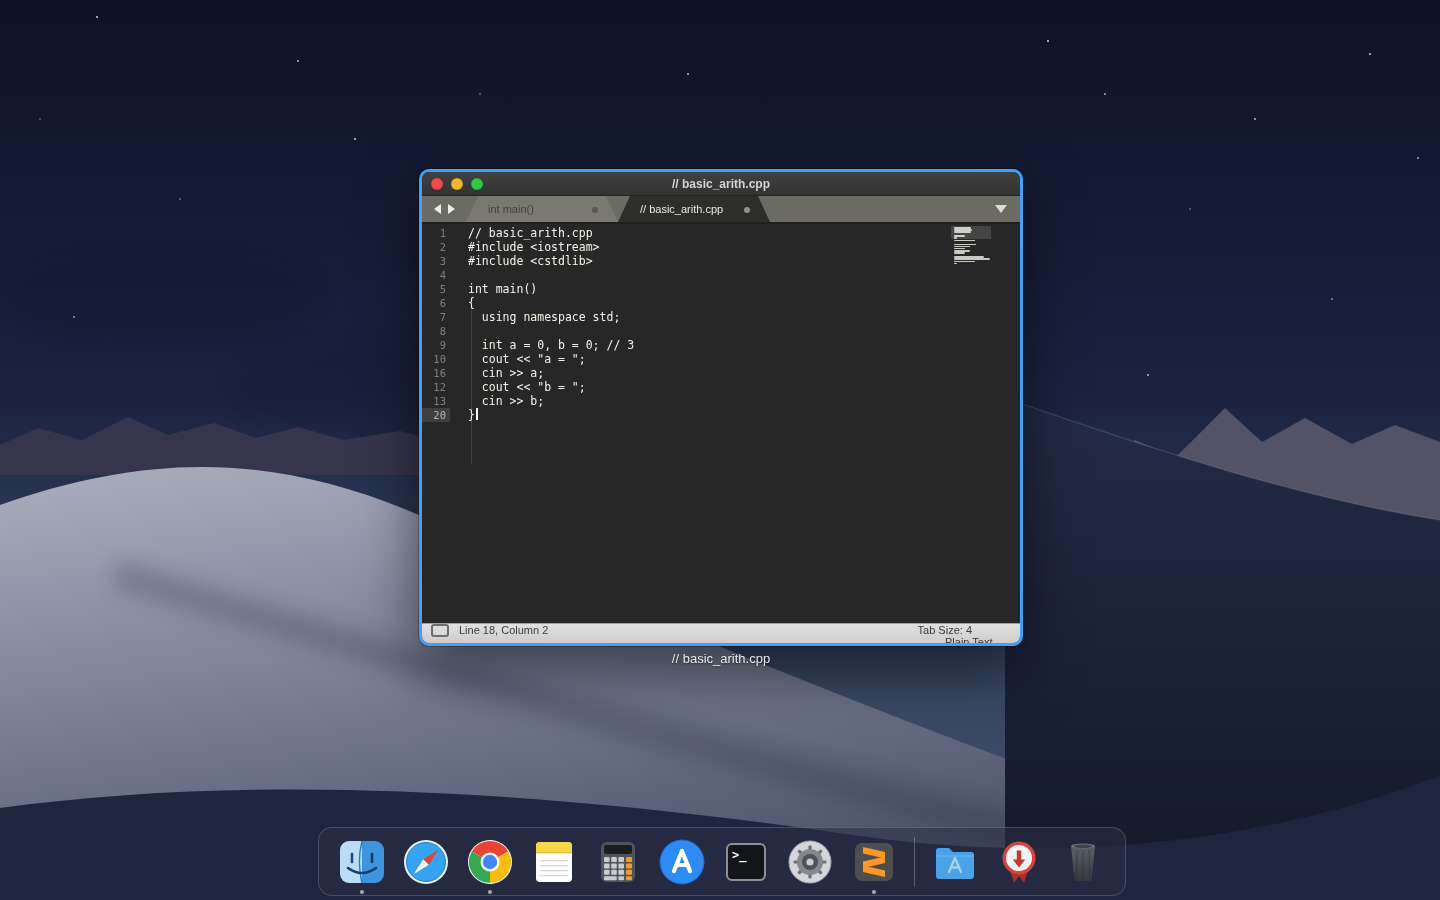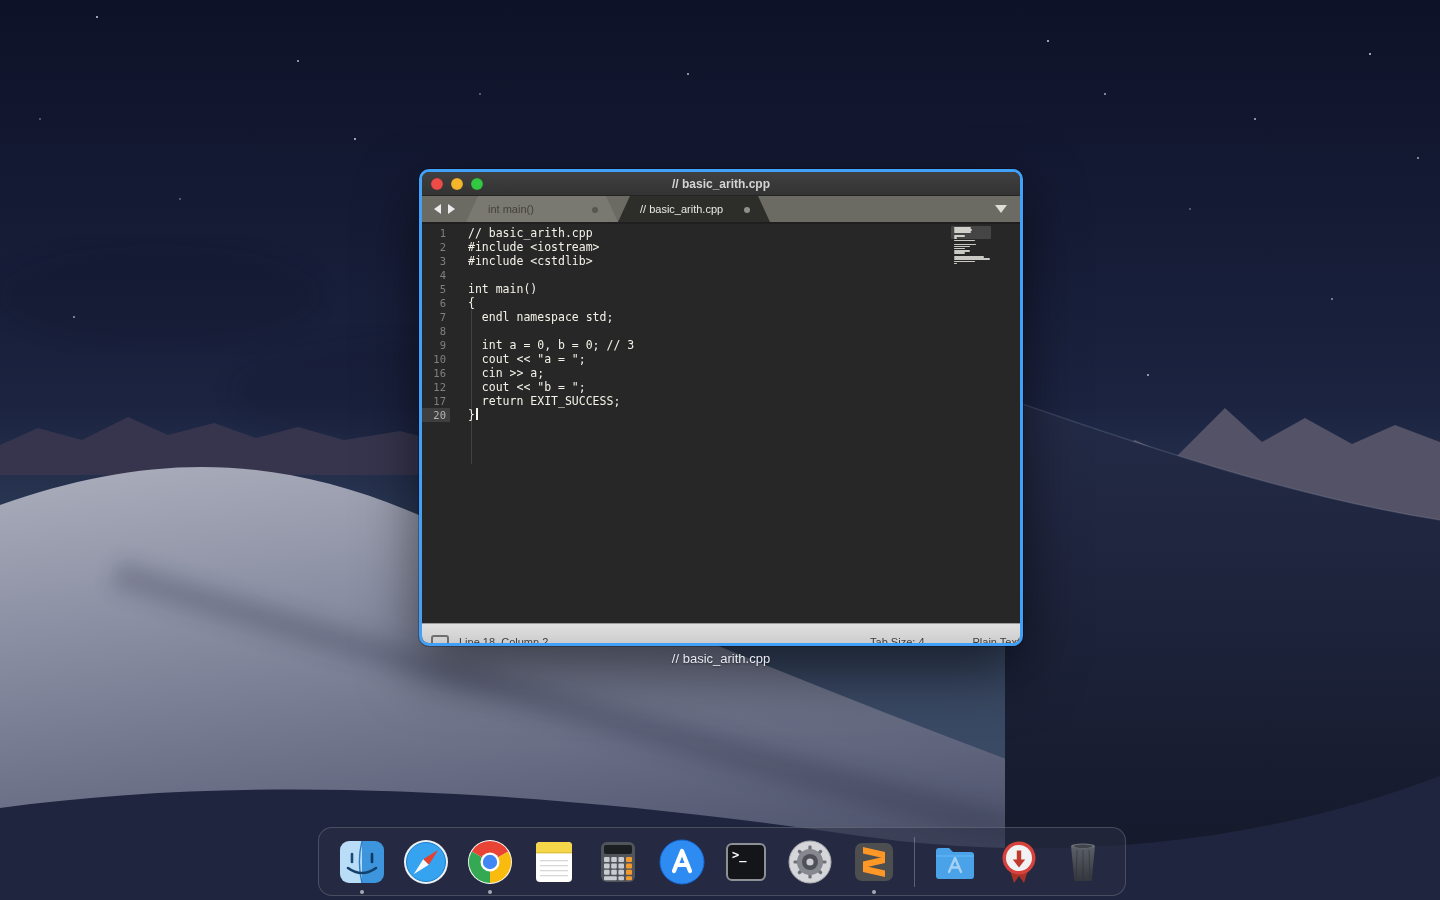--- a/index.html
+++ b/index.html
@@ -50,25 +50,25 @@
   .cursor{display:inline-block;width:2px;height:12px;background:#f8f8f2;vertical-align:-2px;margin-left:1px;}
   #indent-guide{position:absolute;left:49px;top:86px;height:154px;width:0;
     border-left:1px solid rgba(255,255,255,.13);}
   #minimap{position:absolute;right:16px;top:3px;width:50px;}
   #minimap-viewport{position:absolute;left:-3px;top:-1px;width:40px;height:13px;
     background:rgba(255,255,255,.14);border-radius:1px;}
   .mini-line{height:1.5px;margin-bottom:0.6px;background:rgba(248,246,238,.78);border-radius:1px;}
 
   
   #status-bar{height:25px;box-sizing:border-box;border-top:1px solid #9c9c9c;
-    background:linear-gradient(#e0e0e0,#c8c8c8);display:flex;align-items:flex-end;
+    background:linear-gradient(#e0e0e0,#c8c8c8);display:flex;align-items:flex-start;
     font-size:11px;color:#3c3c3c;}
   #status-panel-icon{flex:none;width:14px;height:9px;border:2px solid #6e6e6e;border-radius:3px;
     margin:0 10px 0 9px;}
-  #status-right{margin-left:auto;display:flex;align-items:center;}
+  #status-right{margin-left:auto;display:flex;align-items:center;flex-direction:column;}
   #status-tabsize{margin-right:48px;}
   #status-syntax{}
 
   
   #window-caption{position:absolute;left:419px;top:651px;width:604px;text-align:center;
     font-size:13px;color:#e6e9f2;text-shadow:0 1px 2px rgba(0,0,0,.5);}
 
   
   #dock{position:absolute;left:318px;top:827px;width:808px;height:69px;box-sizing:border-box;
     background:rgba(42,48,70,.55);border:1px solid rgba(255,255,255,.17);border-radius:14px;
@@ -169,27 +169,27 @@
 
     <div id="editor">
       <div id="indent-guide"></div>
       <div id="code-lines">
           <div class="code-line"><span class="gutter">1</span><span class="code-text">// basic_arith.cpp</span></div>
           <div class="code-line"><span class="gutter">2</span><span class="code-text">#include &lt;iostream&gt;</span></div>
           <div class="code-line"><span class="gutter">3</span><span class="code-text">#include &lt;cstdlib&gt;</span></div>
           <div class="code-line"><span class="gutter">4</span><span class="code-text"></span></div>
           <div class="code-line"><span class="gutter">5</span><span class="code-text">int main()</span></div>
           <div class="code-line"><span class="gutter">6</span><span class="code-text">{</span></div>
-          <div class="code-line"><span class="gutter">7</span><span class="code-text">  endl namespace std;</span></div>
+          <div class="code-line"><span class="gutter">7</span><span class="code-text">  using namespace std;</span></div>
           <div class="code-line"><span class="gutter">8</span><span class="code-text"></span></div>
           <div class="code-line"><span class="gutter">9</span><span class="code-text">  int a = 0, b = 0; // 3</span></div>
           <div class="code-line"><span class="gutter">10</span><span class="code-text">  cout &lt;&lt; "a = ";</span></div>
           <div class="code-line"><span class="gutter">16</span><span class="code-text">  cin &gt;&gt; a;</span></div>
           <div class="code-line"><span class="gutter">12</span><span class="code-text">  cout &lt;&lt; "b = ";</span></div>
-          <div class="code-line"><span class="gutter">17</span><span class="code-text">  return EXIT_SUCCESS;</span></div>
+          <div class="code-line"><span class="gutter">13</span><span class="code-text">  cin &gt;&gt; b;</span></div>
           <div class="code-line current"><span class="gutter">20</span><span class="code-text">}</span><span class="cursor"></span></div>
         </div>
       <div id="minimap">
         <div id="minimap-viewport"></div>
         <div id="minimap-lines">
             <div class="mini-line" style="width: 17.3px;"></div>
             <div class="mini-line" style="width: 18.15px;"></div>
             <div class="mini-line" style="width: 17.3px;"></div>
             <div class="mini-line" style="width: 2px; background: transparent;"></div>
             <div class="mini-line" style="width: 10.5px;"></div>

